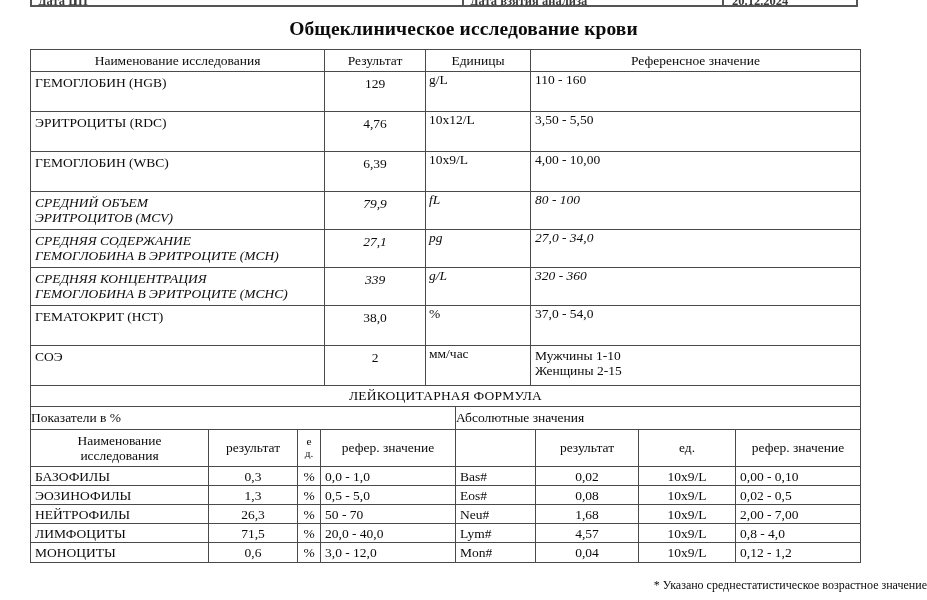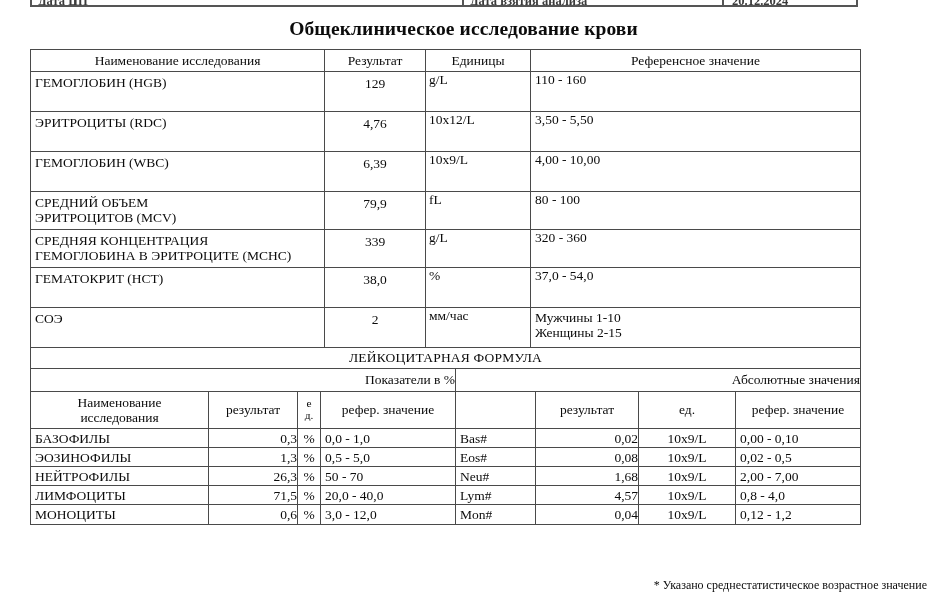--- a/index.html
+++ b/index.html
@@ -106,32 +106,32 @@
     padding: 0 0 2px 4px !important;
     vertical-align: bottom;
     margin-left: 28px;
   }
   .cell-ref.two-line {
     vertical-align: top;
     padding-top: 2px !important;
   }
 
   .r-tall { height: 40px; }
-  .r-tall2 { height: 38px; }
+  .r-tall2 { height: 38px; font-style: italic; }
 
   .section-title {
     text-align: center;
     font-weight: bold;
     font-size: 16.5px;
     padding: 2px 0 3px 0 !important;
     vertical-align: middle !important;
     letter-spacing: 0.2px;
   }
   .group-title {
-    text-align: right;
+    text-align: left;
     font-weight: bold;
     font-size: 14.5px;
     padding: 3px 0 4px 0 !important;
     vertical-align: middle !important;
   }
   .sub-hdr {
     text-align: center;
     font-weight: bold;
     font-size: 12.4px;
     padding: 3px 1px 3px 1px !important;
@@ -142,21 +142,21 @@
     font-size: 11.4px;
     line-height: 1.0;
   }
 
   .lf-name {
     padding: 2px 0 1px 4px !important;
     font-size: 13.4px;
     vertical-align: middle;
   }
   .lf-val {
-    text-align: right;
+    text-align: center;
     font-size: 13.4px;
     padding: 2px 0 1px 0 !important;
     vertical-align: middle;
   }
   .lf-unit {
     text-align: center;
     font-size: 12.4px;
     padding: 2px 0 1px 0 !important;
     vertical-align: middle;
   }
@@ -240,20 +240,29 @@
       <tr class="r-tall2">
         <td class="cell-name">
           <span class="nl">СРЕДНИЙ ОБЪЕМ</span>
           <span class="nl">ЭРИТРОЦИТОВ (MCV)</span>
         </td>
         <td class="cell-res">79,9</td>
         <td class="cell-unit">fL</td>
         <td class="cell-ref">80 - 100</td>
       </tr>
 
+      <tr class="r-tall2">
+        <td class="cell-name">
+          <span class="nl">СРЕДНЯЯ СОДЕРЖАНИЕ</span>
+          <span class="nl">ГЕМОГЛОБИНА В ЭРИТРОЦИТЕ (MCH)</span>
+        </td>
+        <td class="cell-res">27,1</td>
+        <td class="cell-unit">pg</td>
+        <td class="cell-ref">27,0 - 34,0</td>
+      </tr>
 
       <tr class="r-tall2">
         <td class="cell-name">
           <span class="nl">СРЕДНЯЯ КОНЦЕНТРАЦИЯ</span>
           <span class="nl">ГЕМОГЛОБИНА В ЭРИТРОЦИТЕ (MCHC)</span>
         </td>
         <td class="cell-res">339</td>
         <td class="cell-unit">g/L</td>
         <td class="cell-ref">320 - 360</td>
       </tr>

